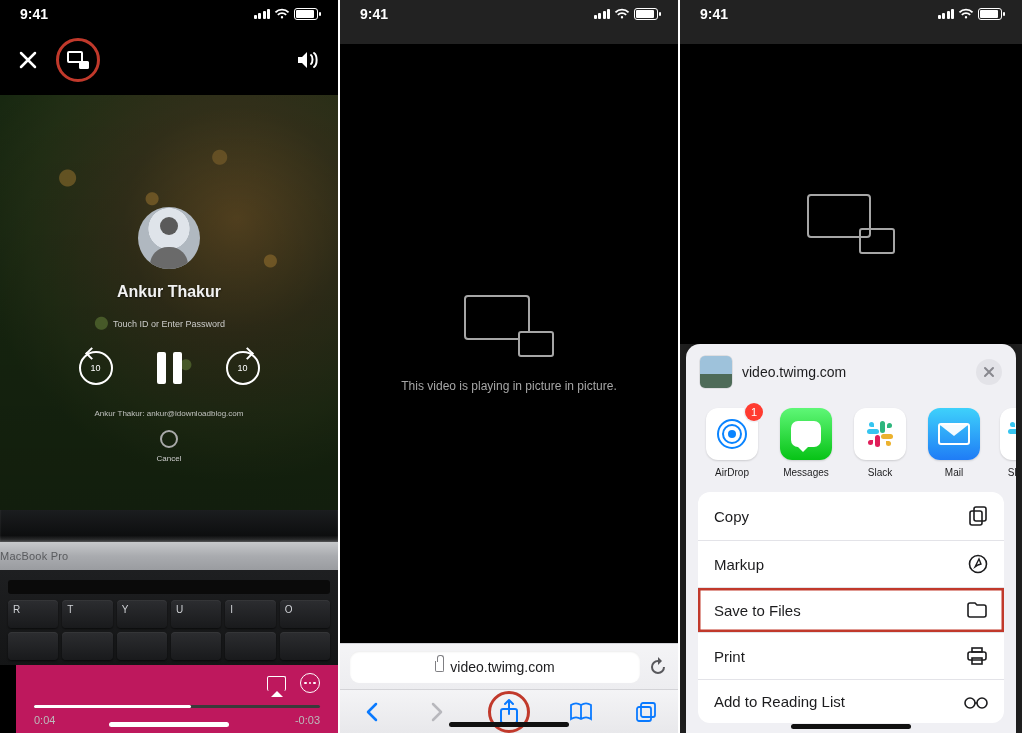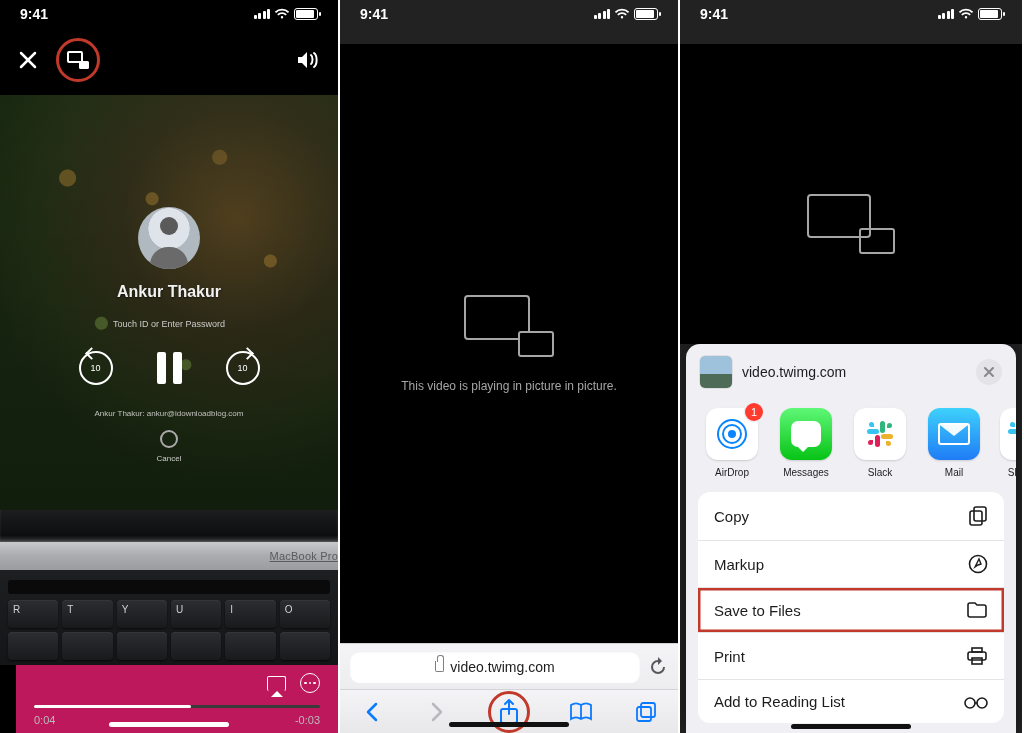--- a/index.html
+++ b/index.html
@@ -65,21 +65,21 @@
   .skip.back::before { left:6px; transform:rotate(-135deg); }
   .skip.fwd::before  { right:6px; transform:rotate(45deg); }
   .playpause { display:flex; gap:7px; }
   .playpause span { width:9px; height:32px; background:#fff; border-radius:2px; }
   .video-meta { margin-top:24px; font-size:8px; color:#ddd; opacity:.85; }
   .video-gear { margin-top:12px; width:18px; height:18px; border:2px solid #aaa; border-radius:50%; position:relative; }
   .video-cancel { margin-top:6px; font-size:8px; color:#ccc; }
 
   .macbook-area{position:absolute;top:510px;left:0;right:0;height:155px;}
   .mac-screen{height:32px;background:linear-gradient(#1b1d1f,#0d0e0f 80%,#3b3c3d);box-shadow:inset 0 -1px 2px rgba(255,255,255,.15);}
-  .mac-hinge{height:28px;background:linear-gradient(#c7c9cb,#a9abaf 50%,#9a9ca0);display:flex;align-items:center;justify-content:flex-end;font-size:11px;color:#595b5e;letter-spacing:.02em;text-decoration:underline;}
+  .mac-hinge{height:28px;background:linear-gradient(#c7c9cb,#a9abaf 50%,#9a9ca0);display:flex;align-items:center;justify-content:flex-start;font-size:11px;color:#595b5e;letter-spacing:.02em;}
   .mac-kbd{height:95px;background:linear-gradient(#1e1f21,#141516);padding:10px 8px 0;position:relative;}
   .kbd-row{display:flex;gap:4px;margin-bottom:4px;}
   .key{flex:1;height:28px;background:linear-gradient(#2c2d30,#191a1c);border-radius:4px;display:flex;align-items:flex-start;justify-content:flex-start;padding:4px 5px;color:#cfd1d5;font-size:10px;box-shadow:inset 0 1px 1px rgba(255,255,255,.05),0 1px 2px rgba(0,0,0,.6);}
   .touchbar{height:14px;background:#0a0a0a;border-radius:3px;margin-bottom:6px;}
 
   .scrub-section { position:absolute; bottom:0; left:16px; right:0; height:68px; background:#be185d; padding:0 18px; }
   .scrub-ctl { display:flex; justify-content:flex-end; align-items:center; gap:14px; padding-top:8px; color:#fff; }
   .airplay { position:relative; width:19px; height:15px; border:1.8px solid #fff; border-radius:2px; border-bottom:none; }
   .airplay::after{ content:''; position:absolute; bottom:-6px; left:3px; width:0; height:0; border-left:6px solid transparent; border-right:6px solid transparent; border-bottom:6px solid #fff; }
   .more-dots { width:20px; height:20px; border:1.8px solid #fff; border-radius:50%; display:flex; align-items:center; justify-content:center; gap:2px; }

